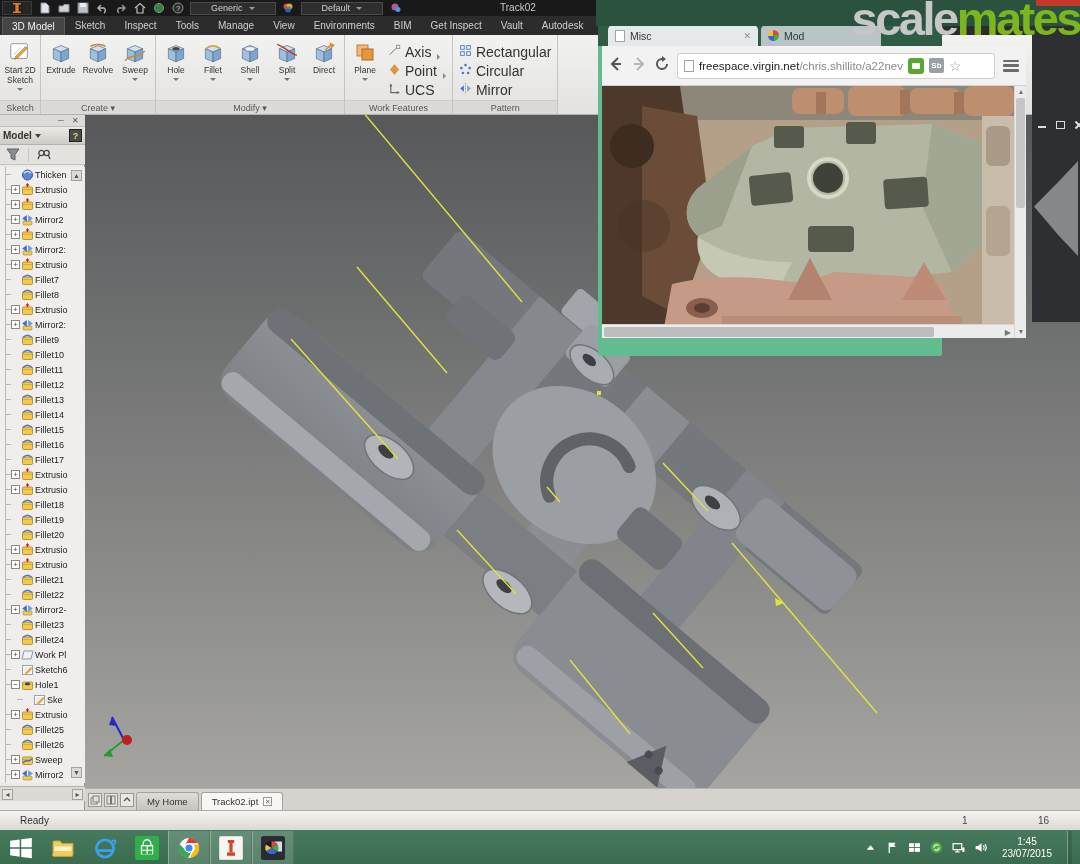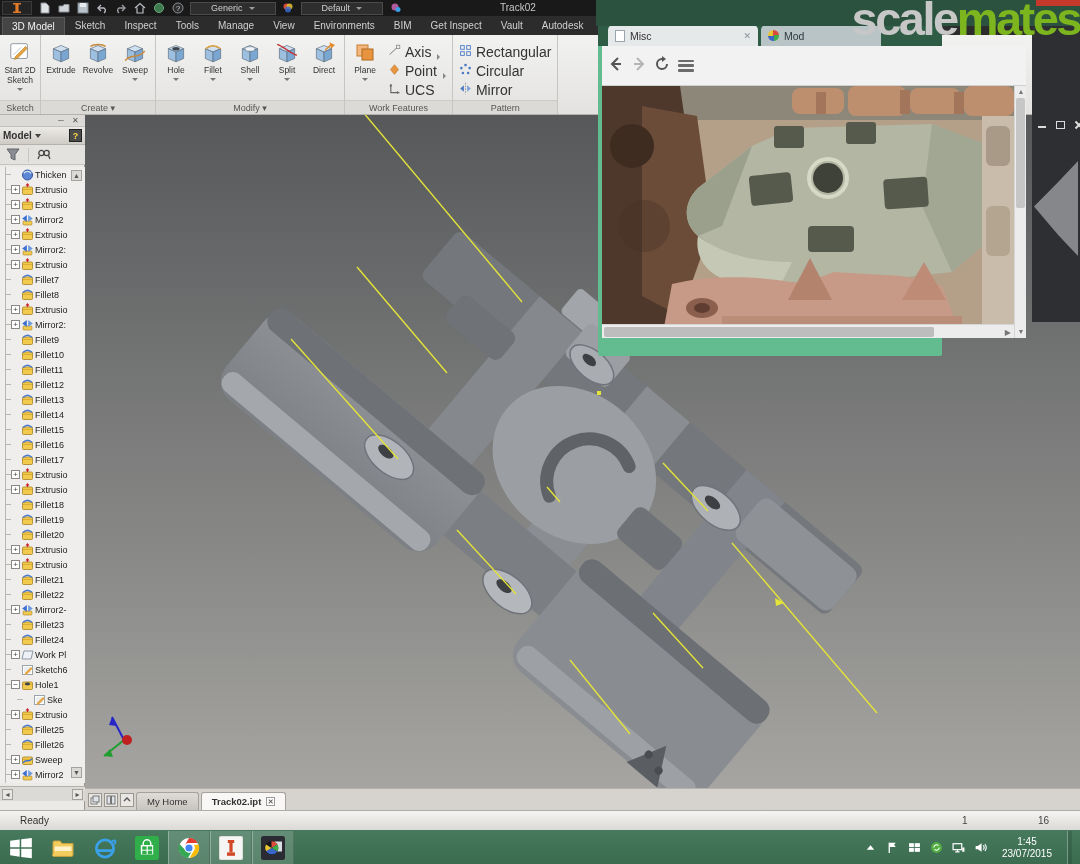--- a/index.html
+++ b/index.html
@@ -60,21 +60,21 @@
 #phscroll{left:0;top:671px;width:85px;height:15px;background:#dcdad6;border-top:1px solid #b5b2ad;display:flex;align-items:center;justify-content:space-between;padding:0 2px;font-size:8px;color:#555}
 #phscroll .sbtn{width:11px;height:11px;background:#e8e6e2;border:1px solid #a5a29d;text-align:center;line-height:10px}
 
 #viewport{left:85px;top:115px;width:995px;height:673px;background:linear-gradient(#56585a,#8e8e8c 72%,#a6a5a2);z-index:1}
 #vpsvg{left:0;top:0;width:995px;height:673px}
 
 #docbar{left:85px;top:788px;width:995px;height:22px;background:#d6d3cf;border-top:1px solid #b5b2ad;z-index:2;display:flex;align-items:flex-end;padding-left:3px;gap:2px}
 .dico{width:14px;height:14px;margin-bottom:3px;border:1px solid #9a978f;background:#e9e7e3;display:flex;align-items:center;justify-content:center}
 .dico svg{width:10px;height:10px}
 .dtab{height:18px;padding:0 10px;display:flex;align-items:center;gap:5px;font-size:9.5px;color:#333;border:1px solid #a5a29d;border-bottom:none;border-radius:3px 3px 0 0;background:linear-gradient(#dedcd8,#c8c5c0)}
-.dtab.active{background:#f8f7f5;font-weight:bold}
+.dtab.active{background:#f8f7f5;font-weight:normal}
 .dtab .tclose{width:9px;height:9px;border:1px solid #999;font-size:7px;line-height:7px;text-align:center;color:#666;background:#fff}
 
 #statusbar{left:0;top:810px;width:1080px;height:20px;background:linear-gradient(#f5f4f2,#dbd9d5);border-top:1px solid #aeaca8;z-index:2;display:flex;align-items:center;padding:0 20px;font-size:10px;color:#333}
 #statusbar .cnt{position:absolute;color:#444}
 
 #taskbar{left:0;top:830px;width:1080px;height:36px;background:linear-gradient(#47795d,#3a6b4f);z-index:40;display:flex;align-items:center}
 .tbapp{width:42px;height:34px;display:flex;align-items:center;justify-content:center}
 .tbapp svg{width:24px;height:24px}
 .tbapp.start svg{width:26px;height:26px}
 .tbapp.running{background:rgba(255,255,255,.16);border-left:1px solid rgba(255,255,255,.3);border-right:1px solid rgba(0,0,0,.15)}
@@ -997,20 +997,27 @@
           <path d="M4 8h9" stroke="#555" stroke-width="2"></path>
         </svg></span>
     <span class="navico dis"><svg viewBox="0 0 16 16">
           <path d="M6 2l6 6-6 6" fill="none" stroke="#b5b5b5" stroke-width="2"></path>
           <path d="M12 8H3" stroke="#b5b5b5" stroke-width="2"></path>
         </svg></span>
     <span class="navico"><svg viewBox="0 0 16 16">
           <path d="M13 8A5 5 0 1 1 8 3" fill="none" stroke="#555" stroke-width="2"></path>
           <path d="M8 0l4 3-4 3z" fill="#555"></path>
         </svg></span>
+    <div id="omnibox">
+      <span class="pageico"></span>
+      <span id="urltext"><span class="host">freespace.virgin.net</span><span class="path">/chris.shillito/a22nev</span></span>
+      <span id="extgreen"></span>
+      <span id="extgray">Sb</span>
+      <span id="star">☆</span>
+    </div>
     <span id="menubtn">
         <span></span>
         <span></span>
         <span></span>
       </span>
   </div>
   <div id="ccontent">
     
     <svg viewBox="0 0 412 252" width="412" height="252">
       <rect width="412" height="252" fill="#b4a089"></rect>

